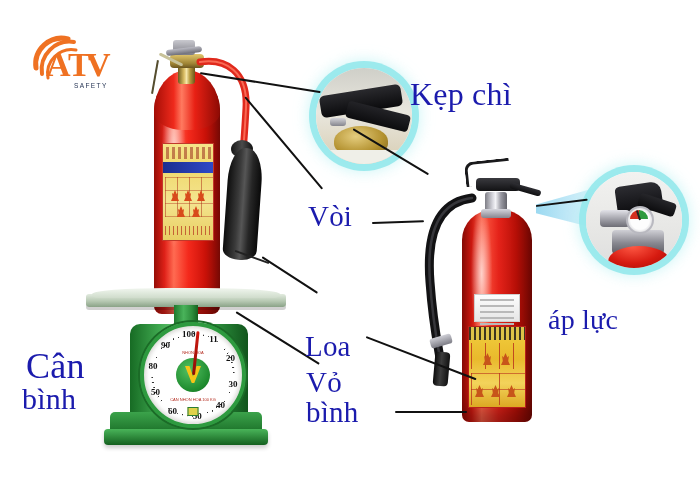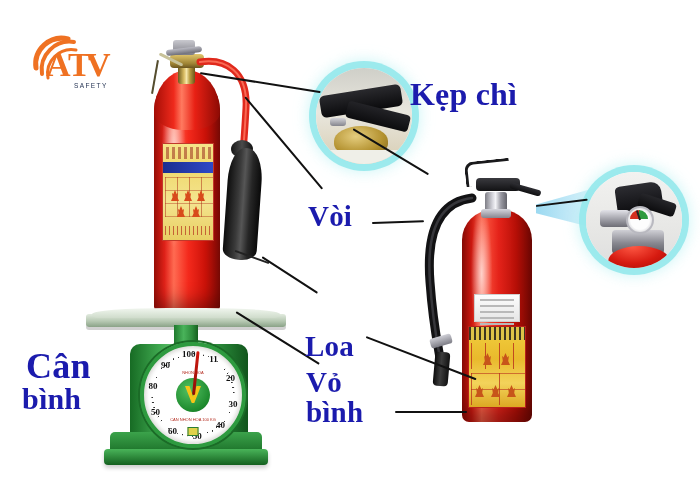--- a/index.html
+++ b/index.html
@@ -1,21 +1,21 @@
 <!DOCTYPE html>
 <html><head>
 <meta charset="utf-8">
 <style>
   html,body{margin:0;padding:0;background:#fff;}
   body{width:700px;height:500px;overflow:hidden;
        font-family:"Liberation Serif",serif;position:relative;}
   #stage{position:absolute;inset:0;width:700px;height:500px;background:#ffffff;}
 
   
-  .lab{position:absolute;color:#1b1bad;font-weight:bold;
+  .lab{position:absolute;color:#1b1bad;font-weight:normal;
        font-family:"Liberation Serif",serif;line-height:1.02;white-space:pre;
        letter-spacing:.2px;}
 
   
   .line{position:absolute;background:#111;transform-origin:0 50%;height:2.4px;border-radius:1px;}
 
   
   .logo{position:absolute;left:28px;top:28px;width:92px;height:66px;}
   .logo svg{display:block}
 
@@ -65,21 +65,21 @@
   .horn{position:absolute;left:226px;top:148px;width:34px;height:112px;
     background:linear-gradient(90deg,#0d0d0d,#3a3a3a 35%,#565656 50%,#262626 72%,#090909);
     border-radius:46% 46% 16px 16px/30% 30% 10px 10px;
     transform:rotate(4deg);}
   .horn-tip{position:absolute;left:231px;top:140px;width:22px;height:18px;
     background:linear-gradient(90deg,#161616,#4a4a4a 50%,#121212);border-radius:50%;}
   .horn-cord{position:absolute;left:234px;top:256px;width:36px;height:2px;
     background:#222;transform:rotate(20deg);}
 
   
-  .scale{position:absolute;left:86px;top:308px;width:200px;height:168px;}
+  .scale{position:absolute;left:86px;top:288px;width:200px;height:168px;}
   .sc-pan{position:absolute;left:0;top:6px;width:200px;height:13px;
     background:linear-gradient(180deg,#e2ebdf,#b6c8b2 55%,#8aa287);
     border-radius:3px;transform:skewX(0deg);
     box-shadow:0 3px 0 rgba(0,0,0,.18);}
   .sc-pan2{position:absolute;left:6px;top:0px;width:188px;height:10px;
     background:linear-gradient(180deg,#f1f6ef,#cfdccb);border-radius:40% 40% 6px 6px/60% 60% 4px 4px;}
   .sc-post{position:absolute;left:88px;top:17px;width:24px;height:22px;
     background:linear-gradient(90deg,#1f7a2e,#49b35a 40%,#2e8d3c 75%,#16611f);}
   .sc-hous{position:absolute;left:44px;top:36px;width:118px;height:100px;
     background:linear-gradient(90deg,#176b24,#3fa84f 25%,#73d07f 45%,#2f9440 70%,#11551c);
@@ -357,14 +357,15 @@
   <div class="lab" style="left:308px;top:202px;font-size:29px">Vòi</div>
 
   <div class="lab" style="left:305px;top:332px;font-size:29px">Loa</div>
 
   <div class="lab" style="left:306px;top:368px;font-size:29px">Vỏ</div>
   <div class="lab" style="left:306px;top:398px;font-size:29px">bình</div>
 
   <div class="lab" style="left:26px;top:348px;font-size:36px">Cân</div>
   <div class="lab" style="left:22px;top:384px;font-size:30px">bình</div>
 
+  <div class="lab" style="left:548px;top:306px;font-size:28px">áp lực</div>
 
 </div>
 
 </body></html>

